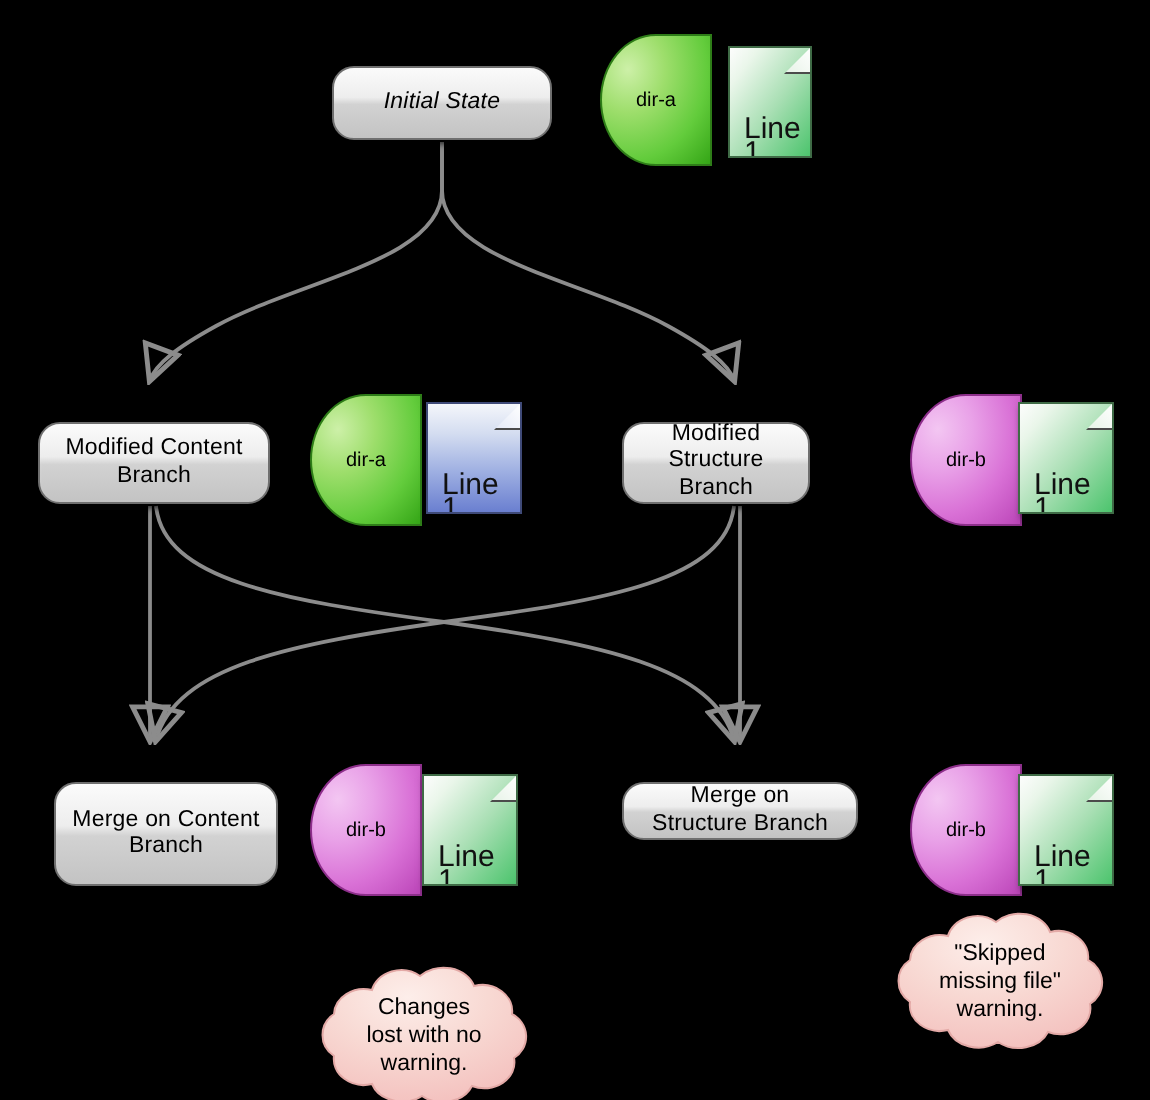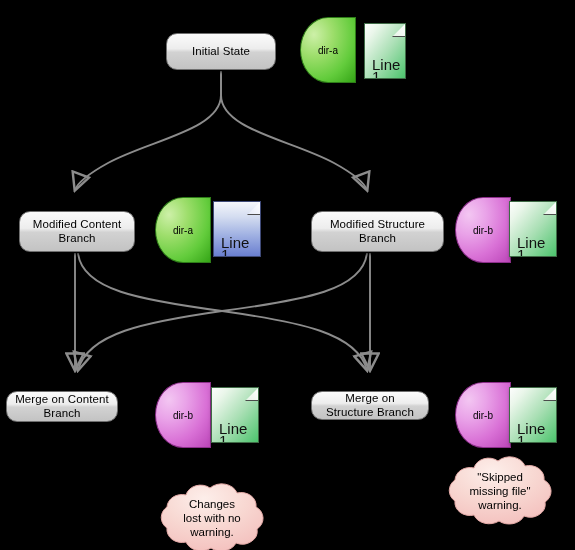--- a/index.html
+++ b/index.html
@@ -159,34 +159,34 @@
 
       <path d="M 370 253 L 370 370" marker-end="url(#ah)"></path>
 
       <path d="M 78 253 C 82 290 140 300 222 311 C 300 322 357 333 367 370" marker-end="url(#ah)"></path>
 
       <path d="M 367 253 C 363 290 305 300 222 311 C 145 322 88 333 78 370" marker-end="url(#ah)"></path>
     </g>
   </svg>
 
   <div class="node" style="left:166px; top:33px; width:110px; height:37px;">
-    <span style="white-space:pre-line;">Initial State</span>
+    <span style="white-space:pre-line;font-style:italic;">Initial State</span>
   </div>
 
   <div class="node" style="left:19px; top:211px; width:116px; height:41px;">
     <span style="white-space:pre-line;">Modified Content
 Branch</span>
   </div>
 
-  <div class="node" style="left:311px; top:211px; width:133px; height:41px;">
+  <div class="node" style="left:311px; top:211px; width:94px; height:41px;align-items:flex-end;">
     <span style="white-space:pre-line;">Modified Structure
 Branch</span>
   </div>
 
-  <div class="node" style="left:6px; top:391px; width:112px; height:31px;">
+  <div class="node" style="left:27px; top:391px; width:112px; height:52px;">
     <span style="white-space:pre-line;">Merge on Content
 Branch</span>
   </div>
 
   <div class="node" style="left:311px; top:391px; width:118px; height:29px;">
     <span style="white-space:pre-line;">Merge on
 Structure Branch</span>
   </div>
 
   <div class="dirshape green" style="left:300px; top:17px; width:56px; height:66px;">

